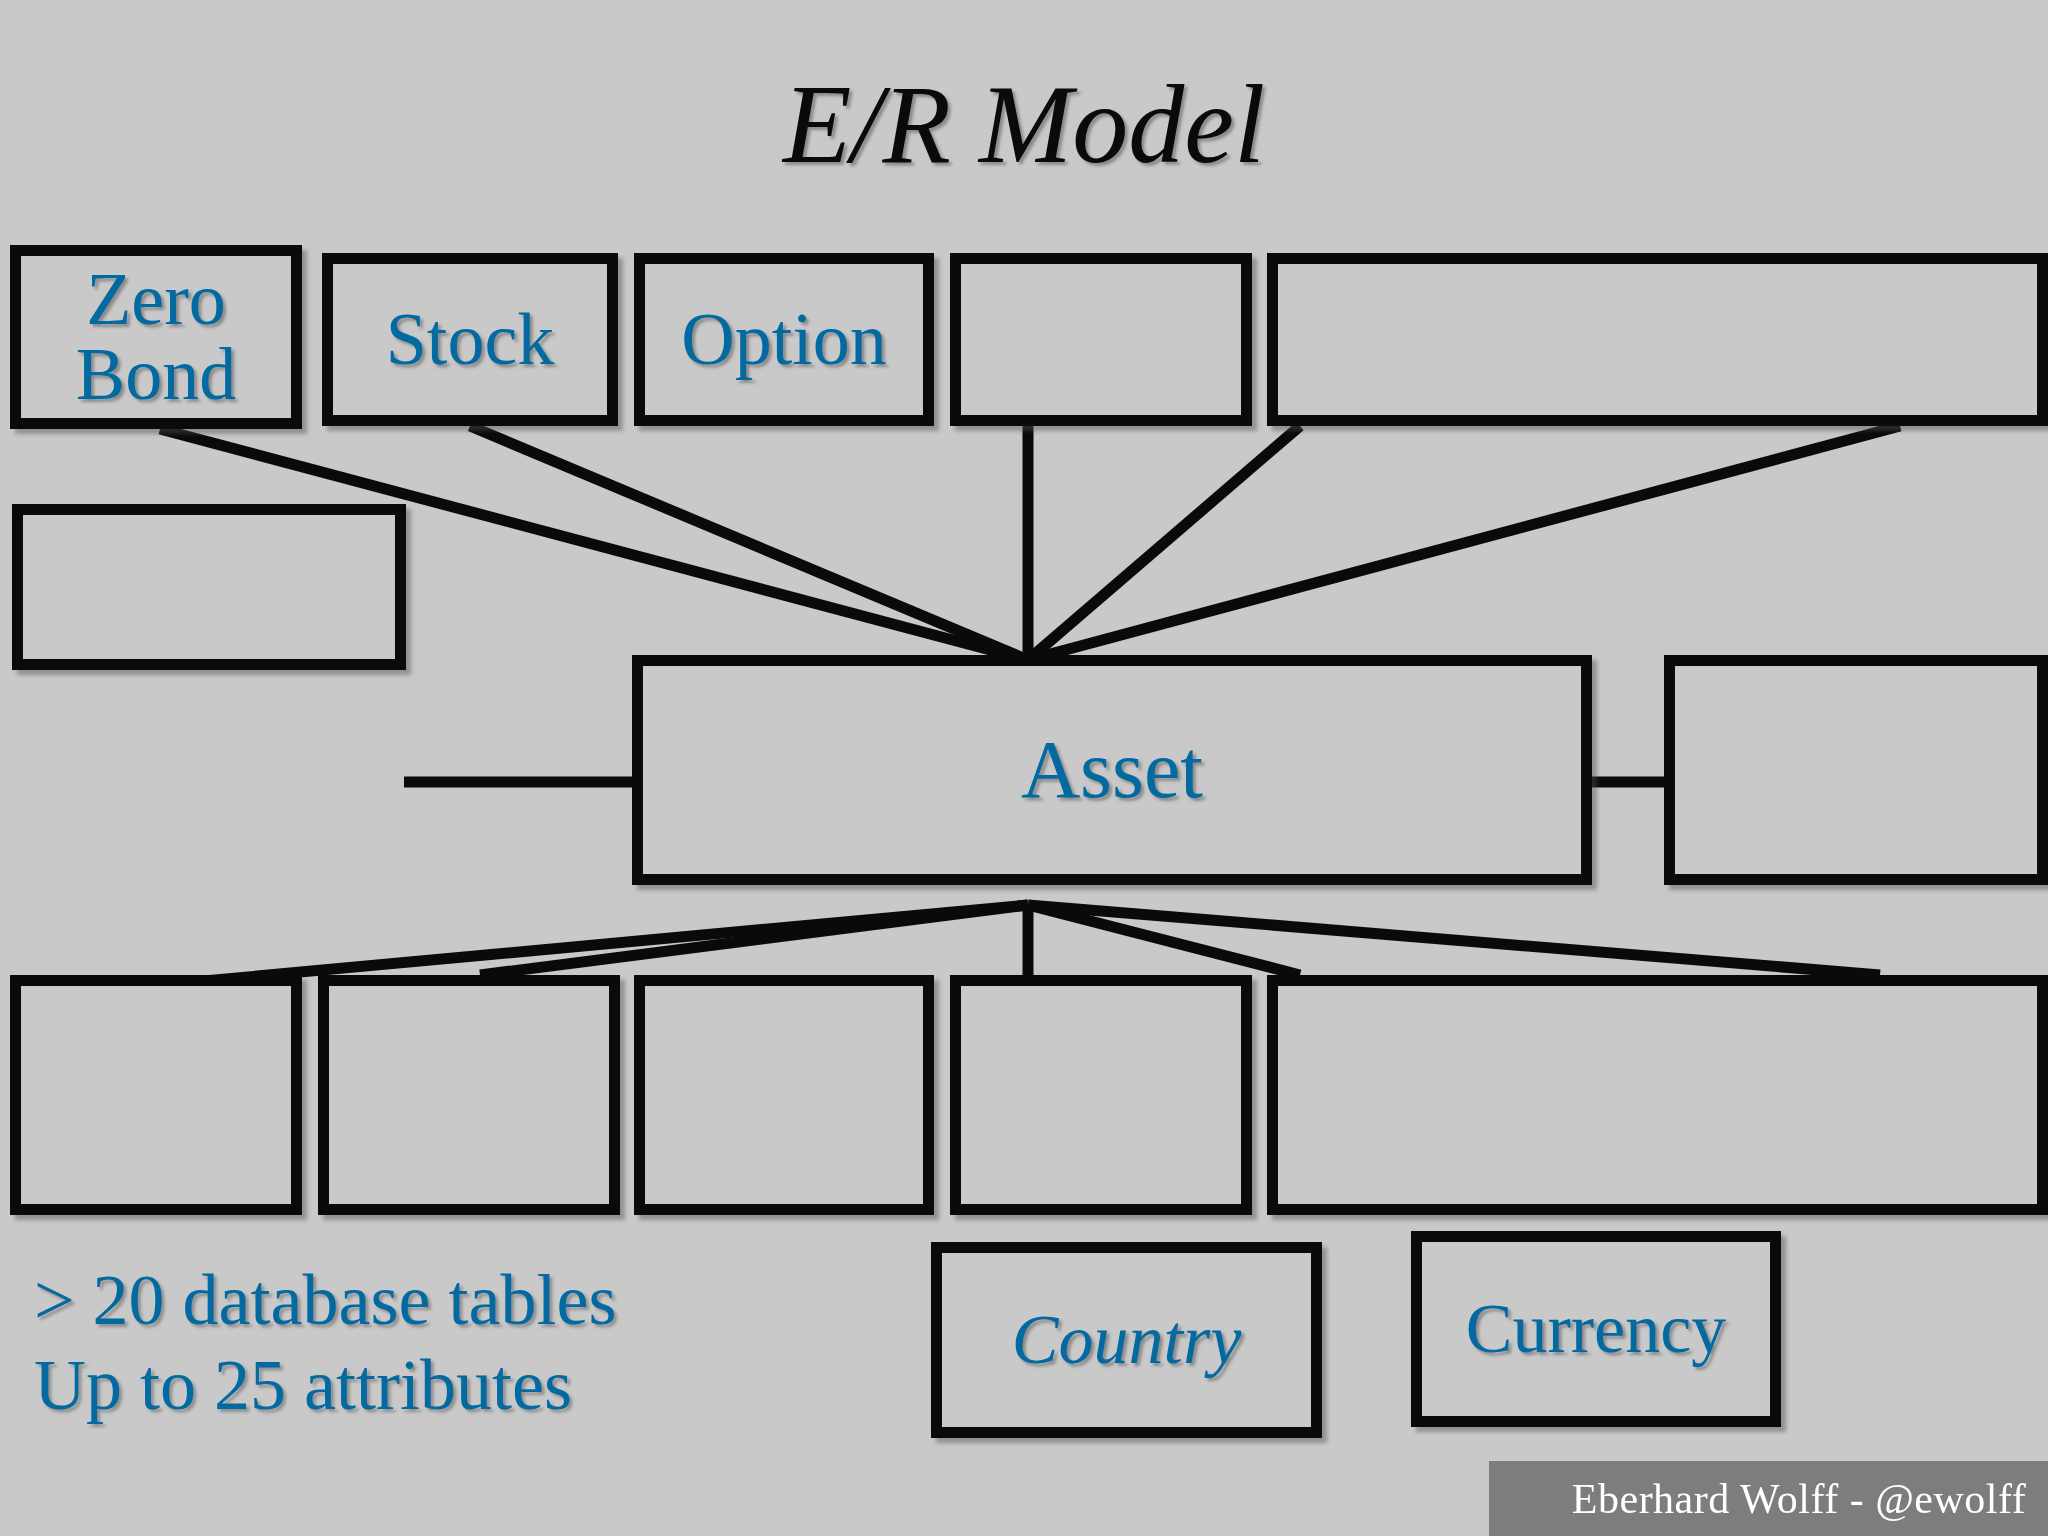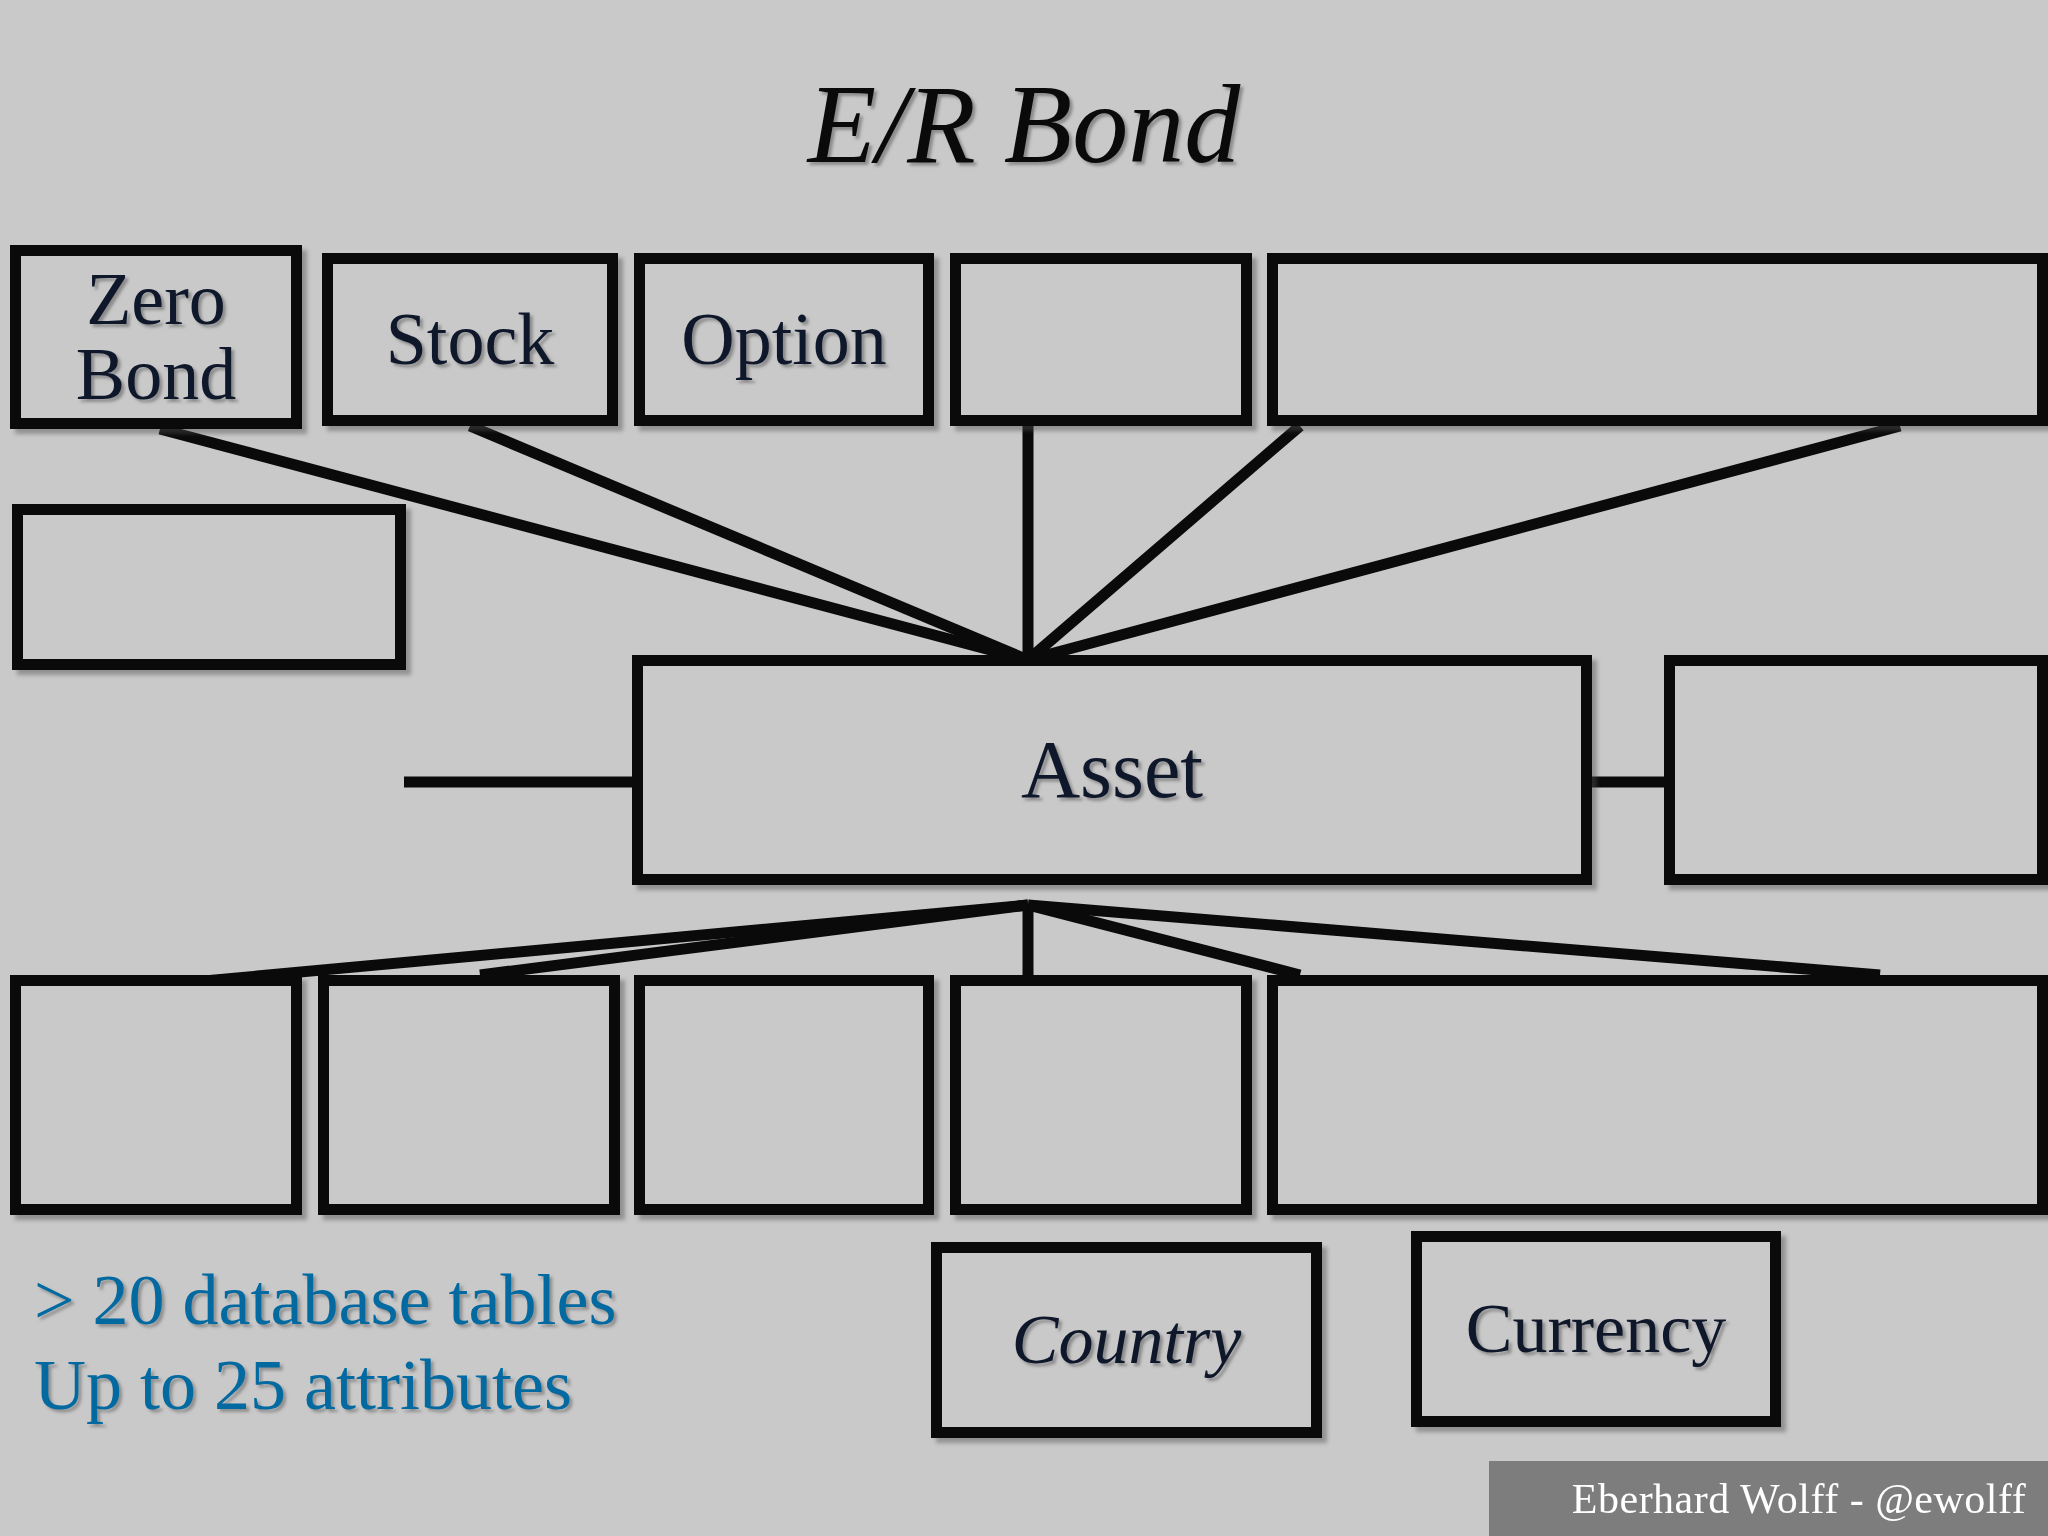--- a/index.html
+++ b/index.html
@@ -38,21 +38,21 @@
     border: 11px solid #0a0a0a;
     background: #c9c9c9;
     display: flex;
     align-items: center;
     justify-content: center;
     box-shadow: 5px 5px 4px rgba(80,80,80,0.45);
   }
   .ebox .lbl {
     font-size: 74px;
     line-height: 1.02;
-    color: #0f172a;
+    color: #0369a1;
     text-align: center;
     text-shadow: 3px 3px 3px rgba(90,90,90,0.55);
     white-space: pre-line;
     padding: 0 6px;
   }
   .ebox.big .lbl { font-size: 82px; }
   .ebox.small .lbl { font-size: 70px; }
 
   
   #links {
@@ -93,21 +93,21 @@
     justify-content: center;
     font-size: 42px;
     letter-spacing: 0.5px;
   }
 </style>
 </head>
 <body>
 
 <div id="slide">
 
-  <div id="title">E/R Bond</div>
+  <div id="title">E/R Model</div>
 
   <svg id="links" viewBox="0 0 2048 1536" xmlns="http://www.w3.org/2000/svg">
 
     <line x1="160" y1="429" x2="1028" y2="660"></line>
     <line x1="470" y1="426" x2="1028" y2="660"></line>
     <line x1="1028" y1="426" x2="1028" y2="660"></line>
     <line x1="1300" y1="426" x2="1028" y2="660"></line>
     <line x1="1900" y1="426" x2="1028" y2="660"></line>
 
     <line x1="404" y1="782" x2="634" y2="782"></line>

